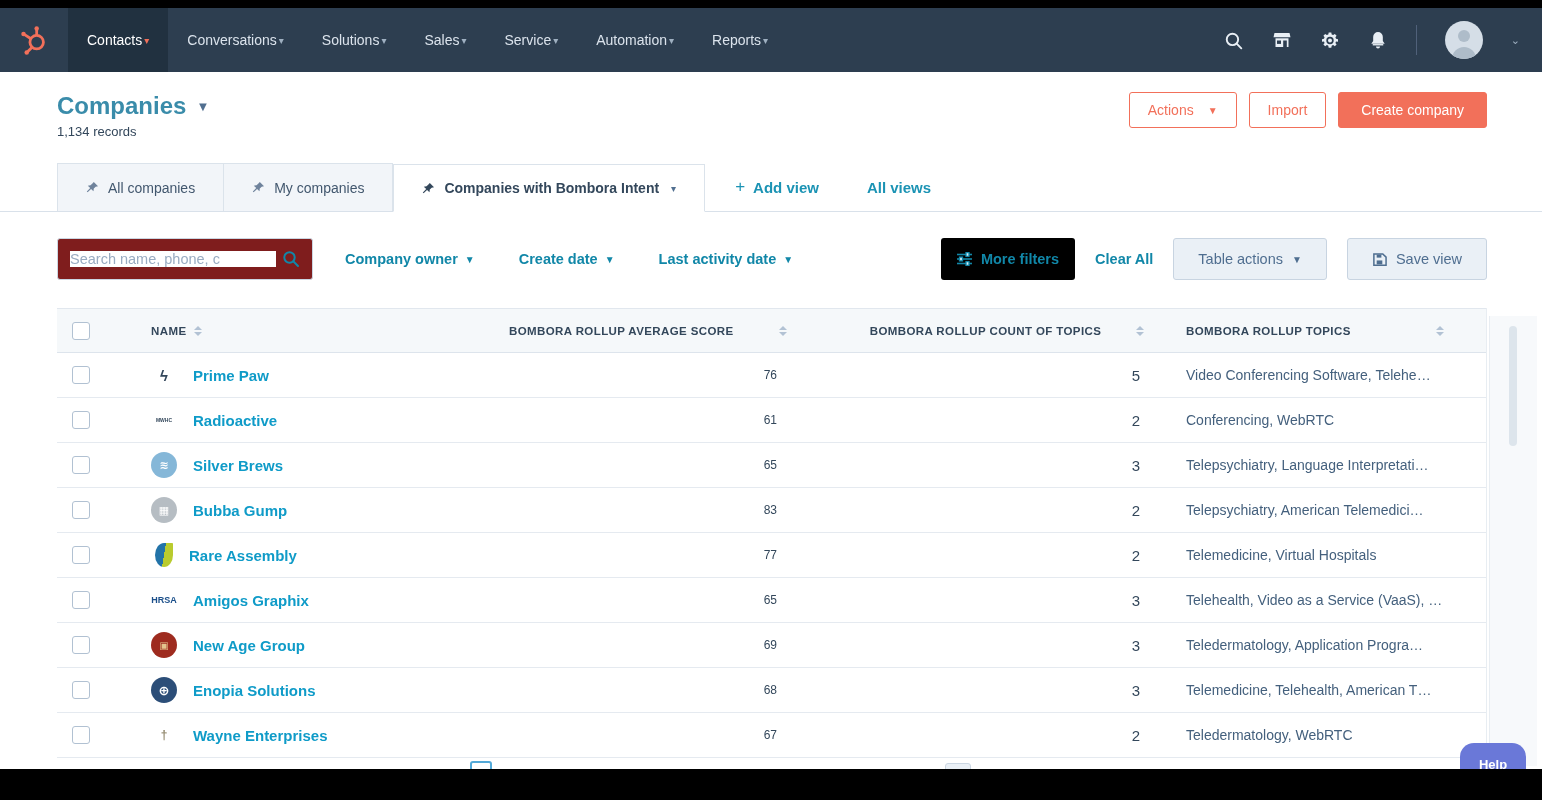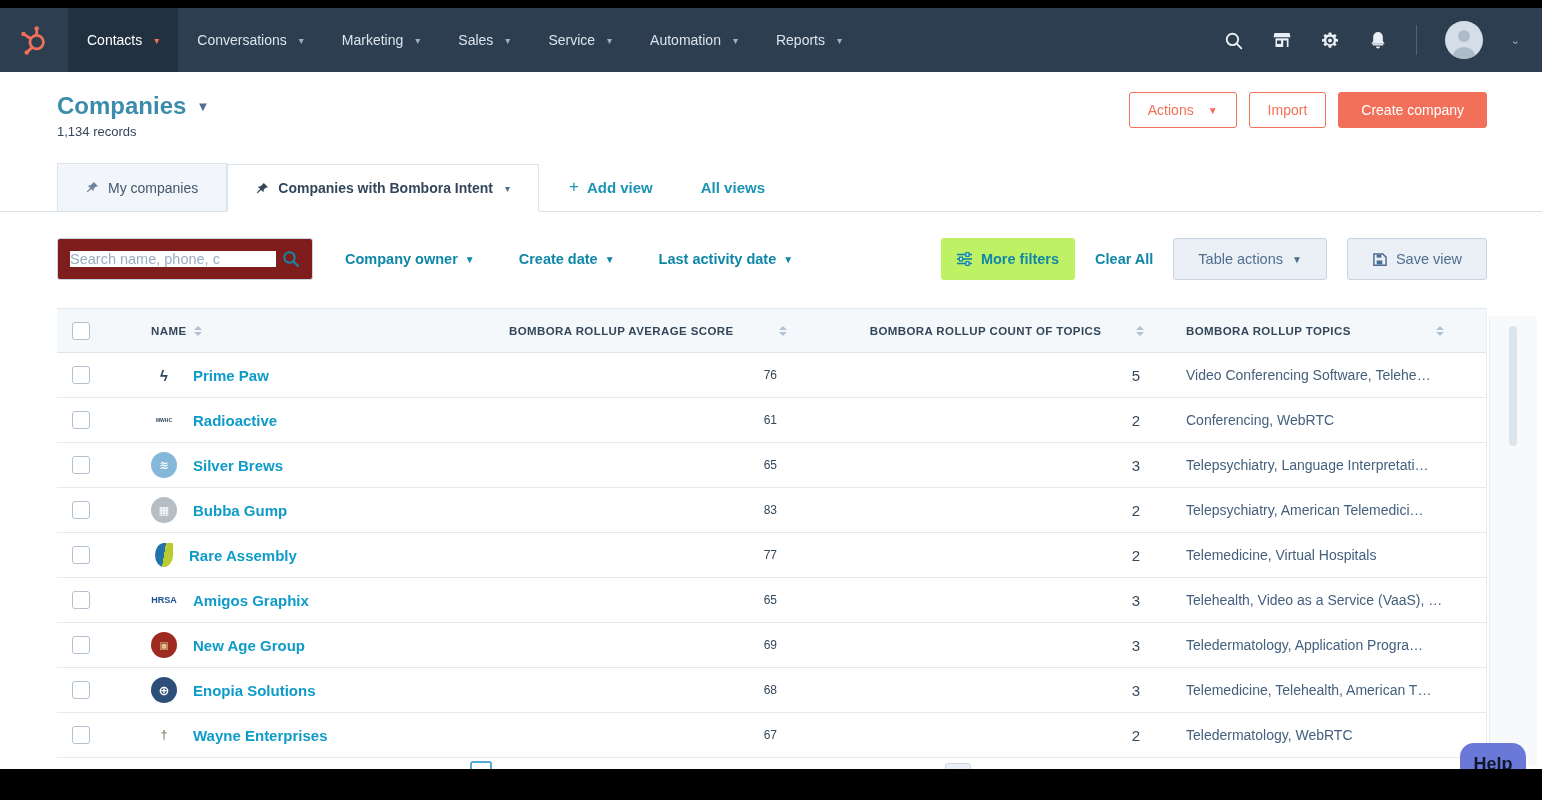--- a/index.html
+++ b/index.html
@@ -6,21 +6,21 @@
   html,body { width:1542px; height:800px; }
   body { background:#000; position:relative; overflow:hidden;
          font-family:"Liberation Sans","DejaVu Sans",sans-serif; }
   .screen { position:absolute; top:8px; left:0; width:1542px; height:761px;
             background:#fff; overflow:hidden; }
 
   
   .topnav { height:64px; background:#2d3e50; display:flex; align-items:stretch; }
   .brand { width:68px; display:flex; align-items:center; justify-content:center; cursor:pointer; }
   .nav-items { display:flex; align-items:stretch; }
-  .nav-item { display:flex; align-items:center; gap:12px; padding:0 19px; font-size:14px;
+  .nav-item { display:flex; align-items:center; gap:2px; padding:0 19px; font-size:14px;
               color:#dbe3ec; cursor:pointer; white-space:nowrap; }
   .nav-item.active { background:#213140; color:#fff; }
   .nav-item .caret { font-size:10px; color:#9fb0c1; }
   .nav-item.active .caret { color:#f2705a; }
   .nav-right { margin-left:auto; display:flex; align-items:center; gap:28px; padding-right:22px; }
   .nav-icon { width:20px; height:20px; display:flex; align-items:center; justify-content:center; cursor:pointer; }
   .nav-divider { width:1px; height:30px; background:#50617a; }
   .avatar { width:38px; height:38px; border-radius:50%; background:#d5dee7;
             display:flex; align-items:flex-end; justify-content:center; overflow:hidden; cursor:pointer; }
   .avatar-caret { color:#9fb0c1; font-size:11px; cursor:pointer; }
@@ -58,21 +58,21 @@
   .search-box { width:256px; height:42px; border:1px solid #cbd6e2; border-radius:3px; background:#7f1d1d;
                 display:flex; align-items:center; padding:0 12px 0 12px; gap:6px; }
   .search-box input { border:none; outline:none; flex:1; font-size:14.5px; color:#33475b; min-width:0;
                       font-family:"Liberation Sans","DejaVu Sans",sans-serif; }
   .search-box input::placeholder { color:#99acc2; }
   .filter-dropdowns { display:flex; gap:44px; margin-left:32px; }
   .filter-dd { color:#1187a8; font-size:14.5px; font-weight:600; cursor:pointer; display:flex;
                align-items:center; gap:7px; white-space:nowrap; }
   .filter-dd .caret { font-size:10px; }
   .filter-right { margin-left:auto; display:flex; align-items:center; gap:20px; }
-  .btn-more-filters { height:42px; background:#bef264; color:#1187a8; font-weight:600; border:none;
+  .btn-more-filters { height:42px; background:#000000; color:#1187a8; font-weight:600; border:none;
                       border-radius:3px; padding:0 16px; display:flex; align-items:center; gap:9px;
                       font-size:14.5px; cursor:pointer; }
   .clear-all { color:#1187a8; font-size:14.5px; font-weight:600; cursor:pointer; white-space:nowrap; }
   .btn-gray { height:42px; background:#eaf0f6; border:1px solid #c8d4e1; border-radius:3px;
               color:#4f6e90; font-size:14.5px; display:flex; align-items:center; gap:9px;
               padding:0 24px; cursor:pointer; white-space:nowrap; }
 
   
   .table { margin:28px 0 0 57px; width:1430px; border-right:1px solid #e8edf2; }
   .trow { display:grid; grid-template-columns:48px 370px 302px 345px 1fr; align-items:center;gap:12px; }
@@ -100,21 +100,21 @@
   .c-count { text-align:right; padding-right:18px; font-size:15px; color:#33475b; }
   .c-topics { padding-left:16px; font-size:14px; color:#44607d; white-space:nowrap; overflow:hidden;
               text-overflow:ellipsis; padding-right:20px; }
 
   
   .scroll-gutter { position:absolute; right:5px; top:308px; width:48px; height:450px;
                    background:#f7f9fb; border-left:1px solid #e8edf2; }
   .scroll-thumb { position:absolute; right:20px; top:10px; width:8px; height:120px;
                   background:#dde5ec; border-radius:4px; }
   .help-btn { position:absolute; right:16px; bottom:-16px; width:66px; height:42px; background:#6a78d8;
-              border-radius:14px; color:#0f172a; font-size:18px; font-weight:700; display:flex;
+              border-radius:14px; color:#ffffff; font-size:13px; font-weight:700; display:flex;
               align-items:center; justify-content:center; cursor:pointer; }
   .pag-sliver-1 { position:absolute; bottom:-8px; left:470px; width:22px; height:16px;
                   border:2px solid #53a9d8; border-radius:3px; background:#fff; }
   .pag-sliver-2 { position:absolute; bottom:-8px; left:945px; width:26px; height:14px;
                   border:1px solid #cbd6e2; border-radius:3px; background:#eaf0f6; }
 </style>
 </head>
 <body>
 
 <div class="screen">
@@ -136,21 +136,21 @@
     <div class="nav-items">
         <div class="nav-item active">
           <span>Contacts</span>
                  <span class="caret">▾</span>
         </div>
         <div class="nav-item">
           <span>Conversations</span>
                  <span class="caret">▾</span>
         </div>
         <div class="nav-item">
-          <span>Marketing</span>
+          <span>Solutions</span>
                  <span class="caret">▾</span>
         </div>
         <div class="nav-item">
           <span>Sales</span>
                  <span class="caret">▾</span>
         </div>
         <div class="nav-item">
           <span>Service</span>
                  <span class="caret">▾</span>
         </div>
@@ -218,20 +218,28 @@
         <span>Import</span>
       </button>
       <button class="btn btn-solid-orange">
         <span>Create company</span>
       </button>
     </div>
   </div>
 
   <div class="tabs-row">
     <div id="tabs-container" style="display:flex;align-items:flex-end;">
+        <div class="tab">
+          <span class="pin">
+            <svg width="13" height="13" viewBox="0 0 16 16">
+              <path fill="#6f839c" d="M9.6 1.2l5.2 5.2-2.9.6-2.3 2.3-.4 3.4-3-3L2 13.9l-1-1 4.2-4.2-3-3 3.4-.4 2.3-2.3z"></path>
+            </svg>
+          </span>
+                 <span>All companies</span>
+        </div>
         <div class="tab">
           <span class="pin">
             <svg width="13" height="13" viewBox="0 0 16 16">
               <path fill="#6f839c" d="M9.6 1.2l5.2 5.2-2.9.6-2.3 2.3-.4 3.4-3-3L2 13.9l-1-1 4.2-4.2-3-3 3.4-.4 2.3-2.3z"></path>
             </svg>
           </span>
                  <span>My companies</span>
         </div>
         <div class="tab active">
           <span class="pin">

